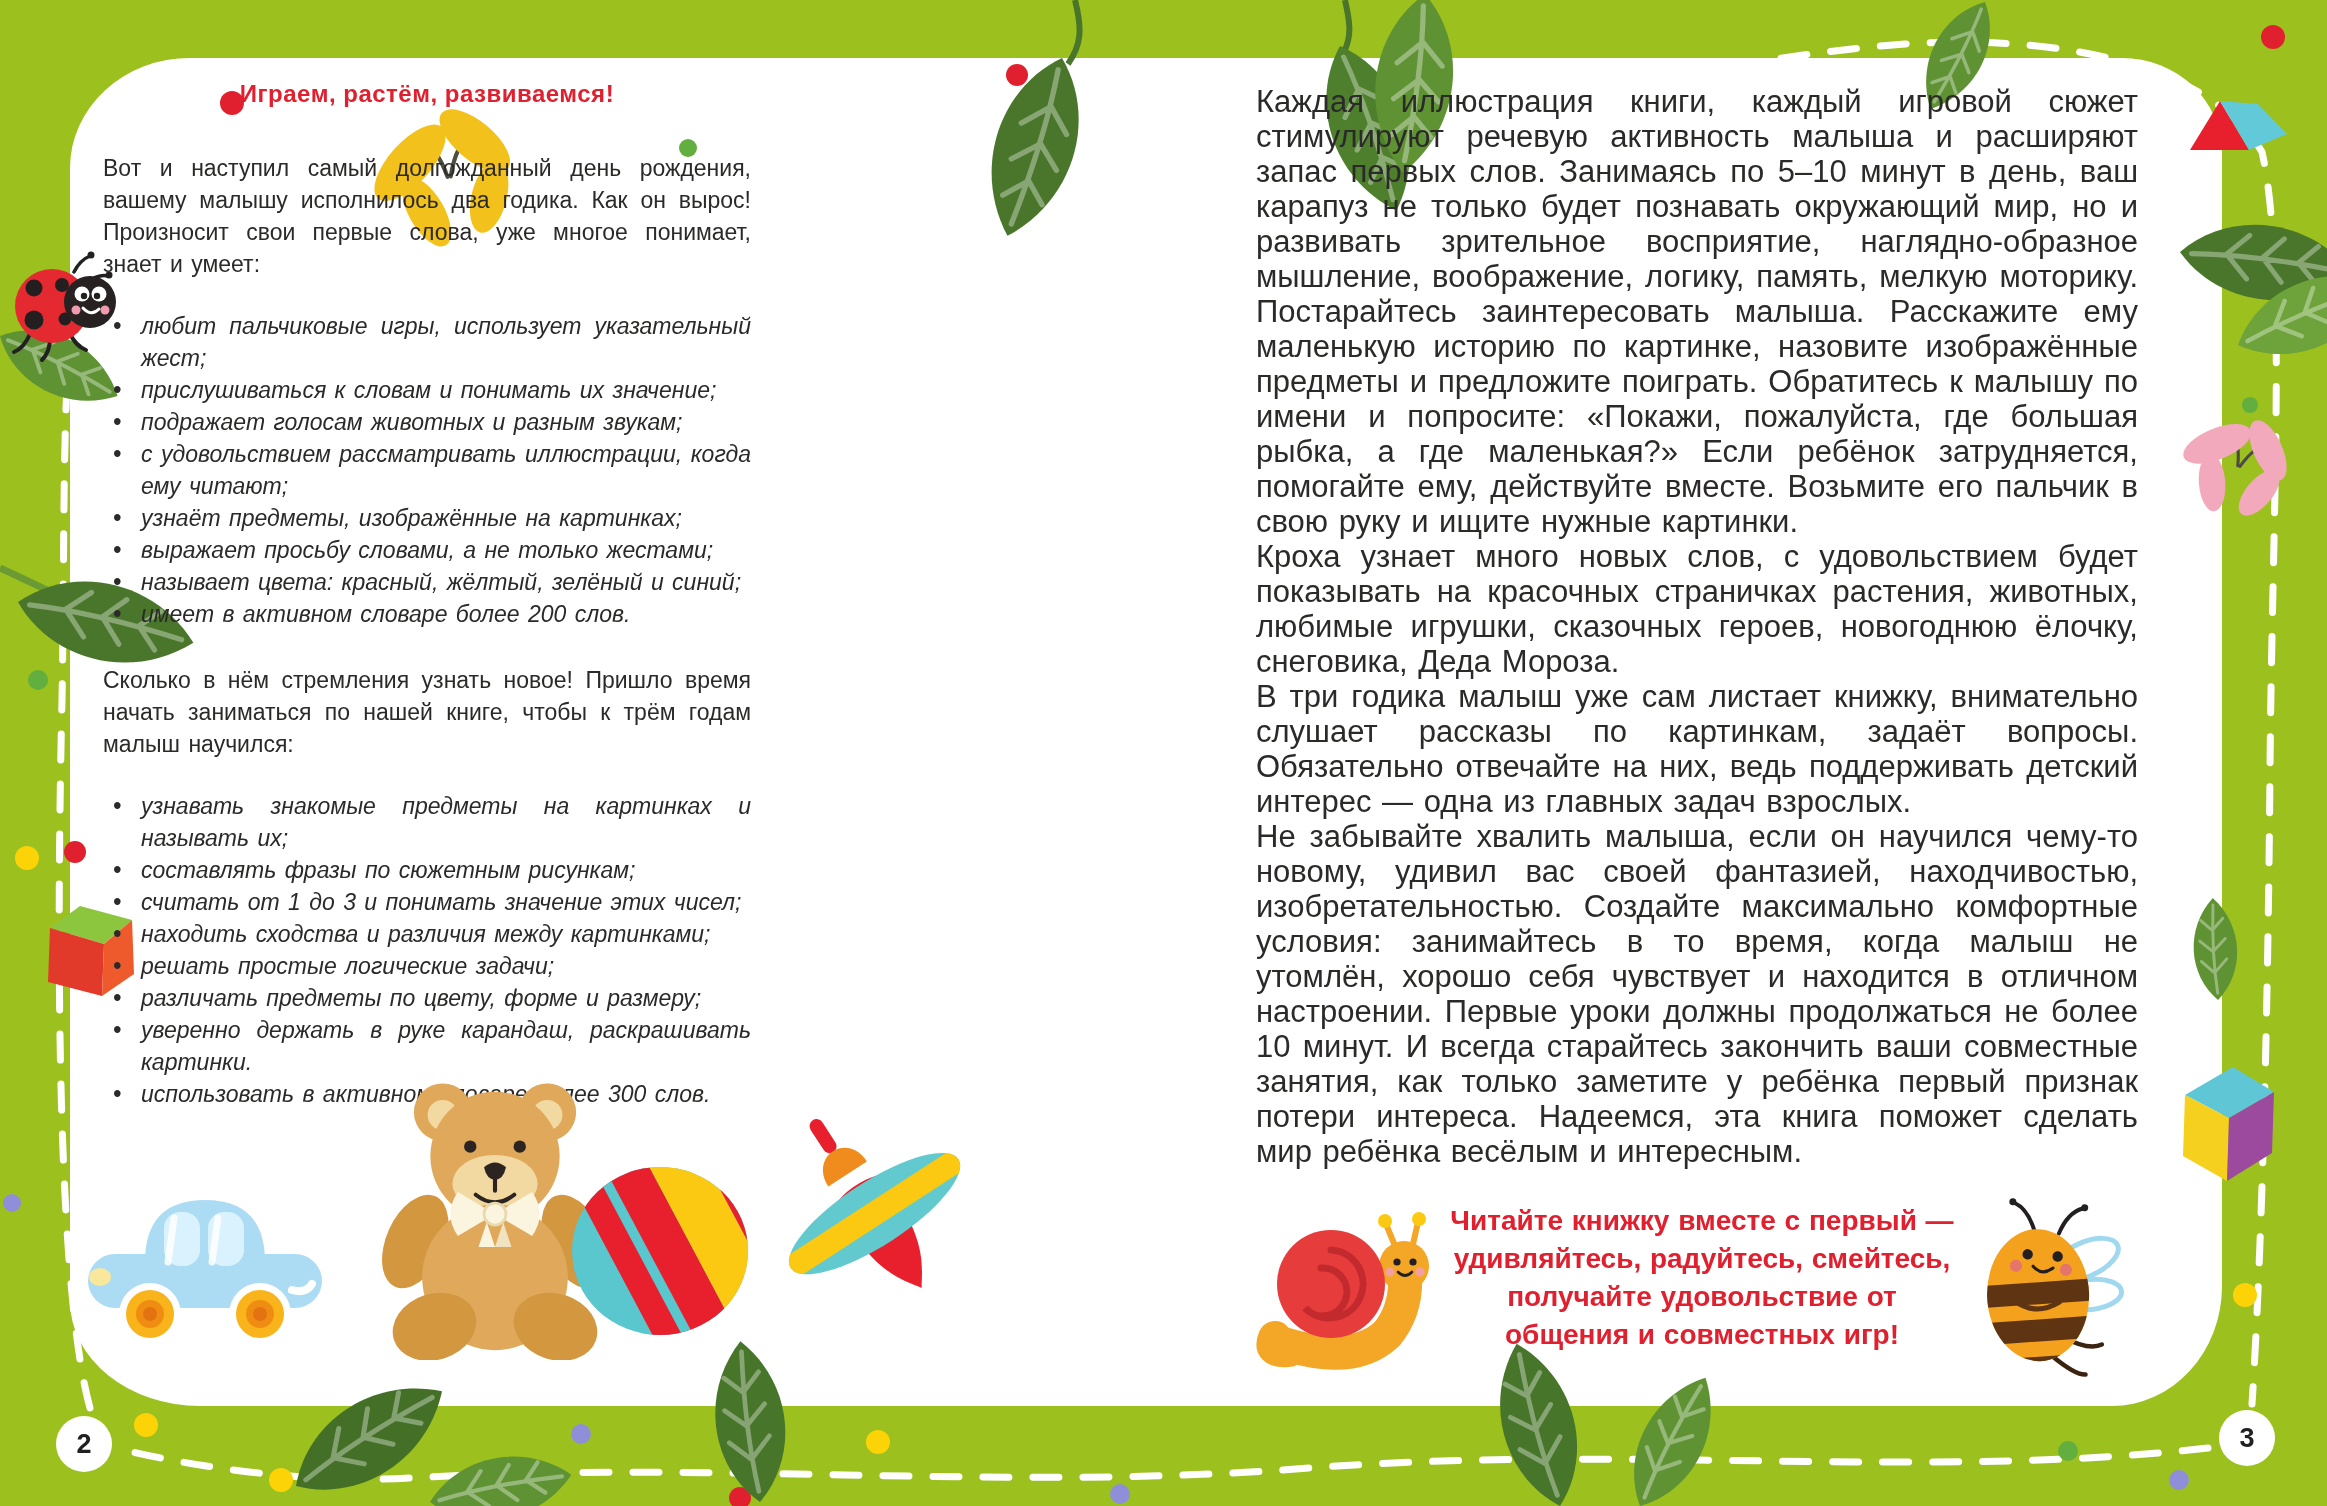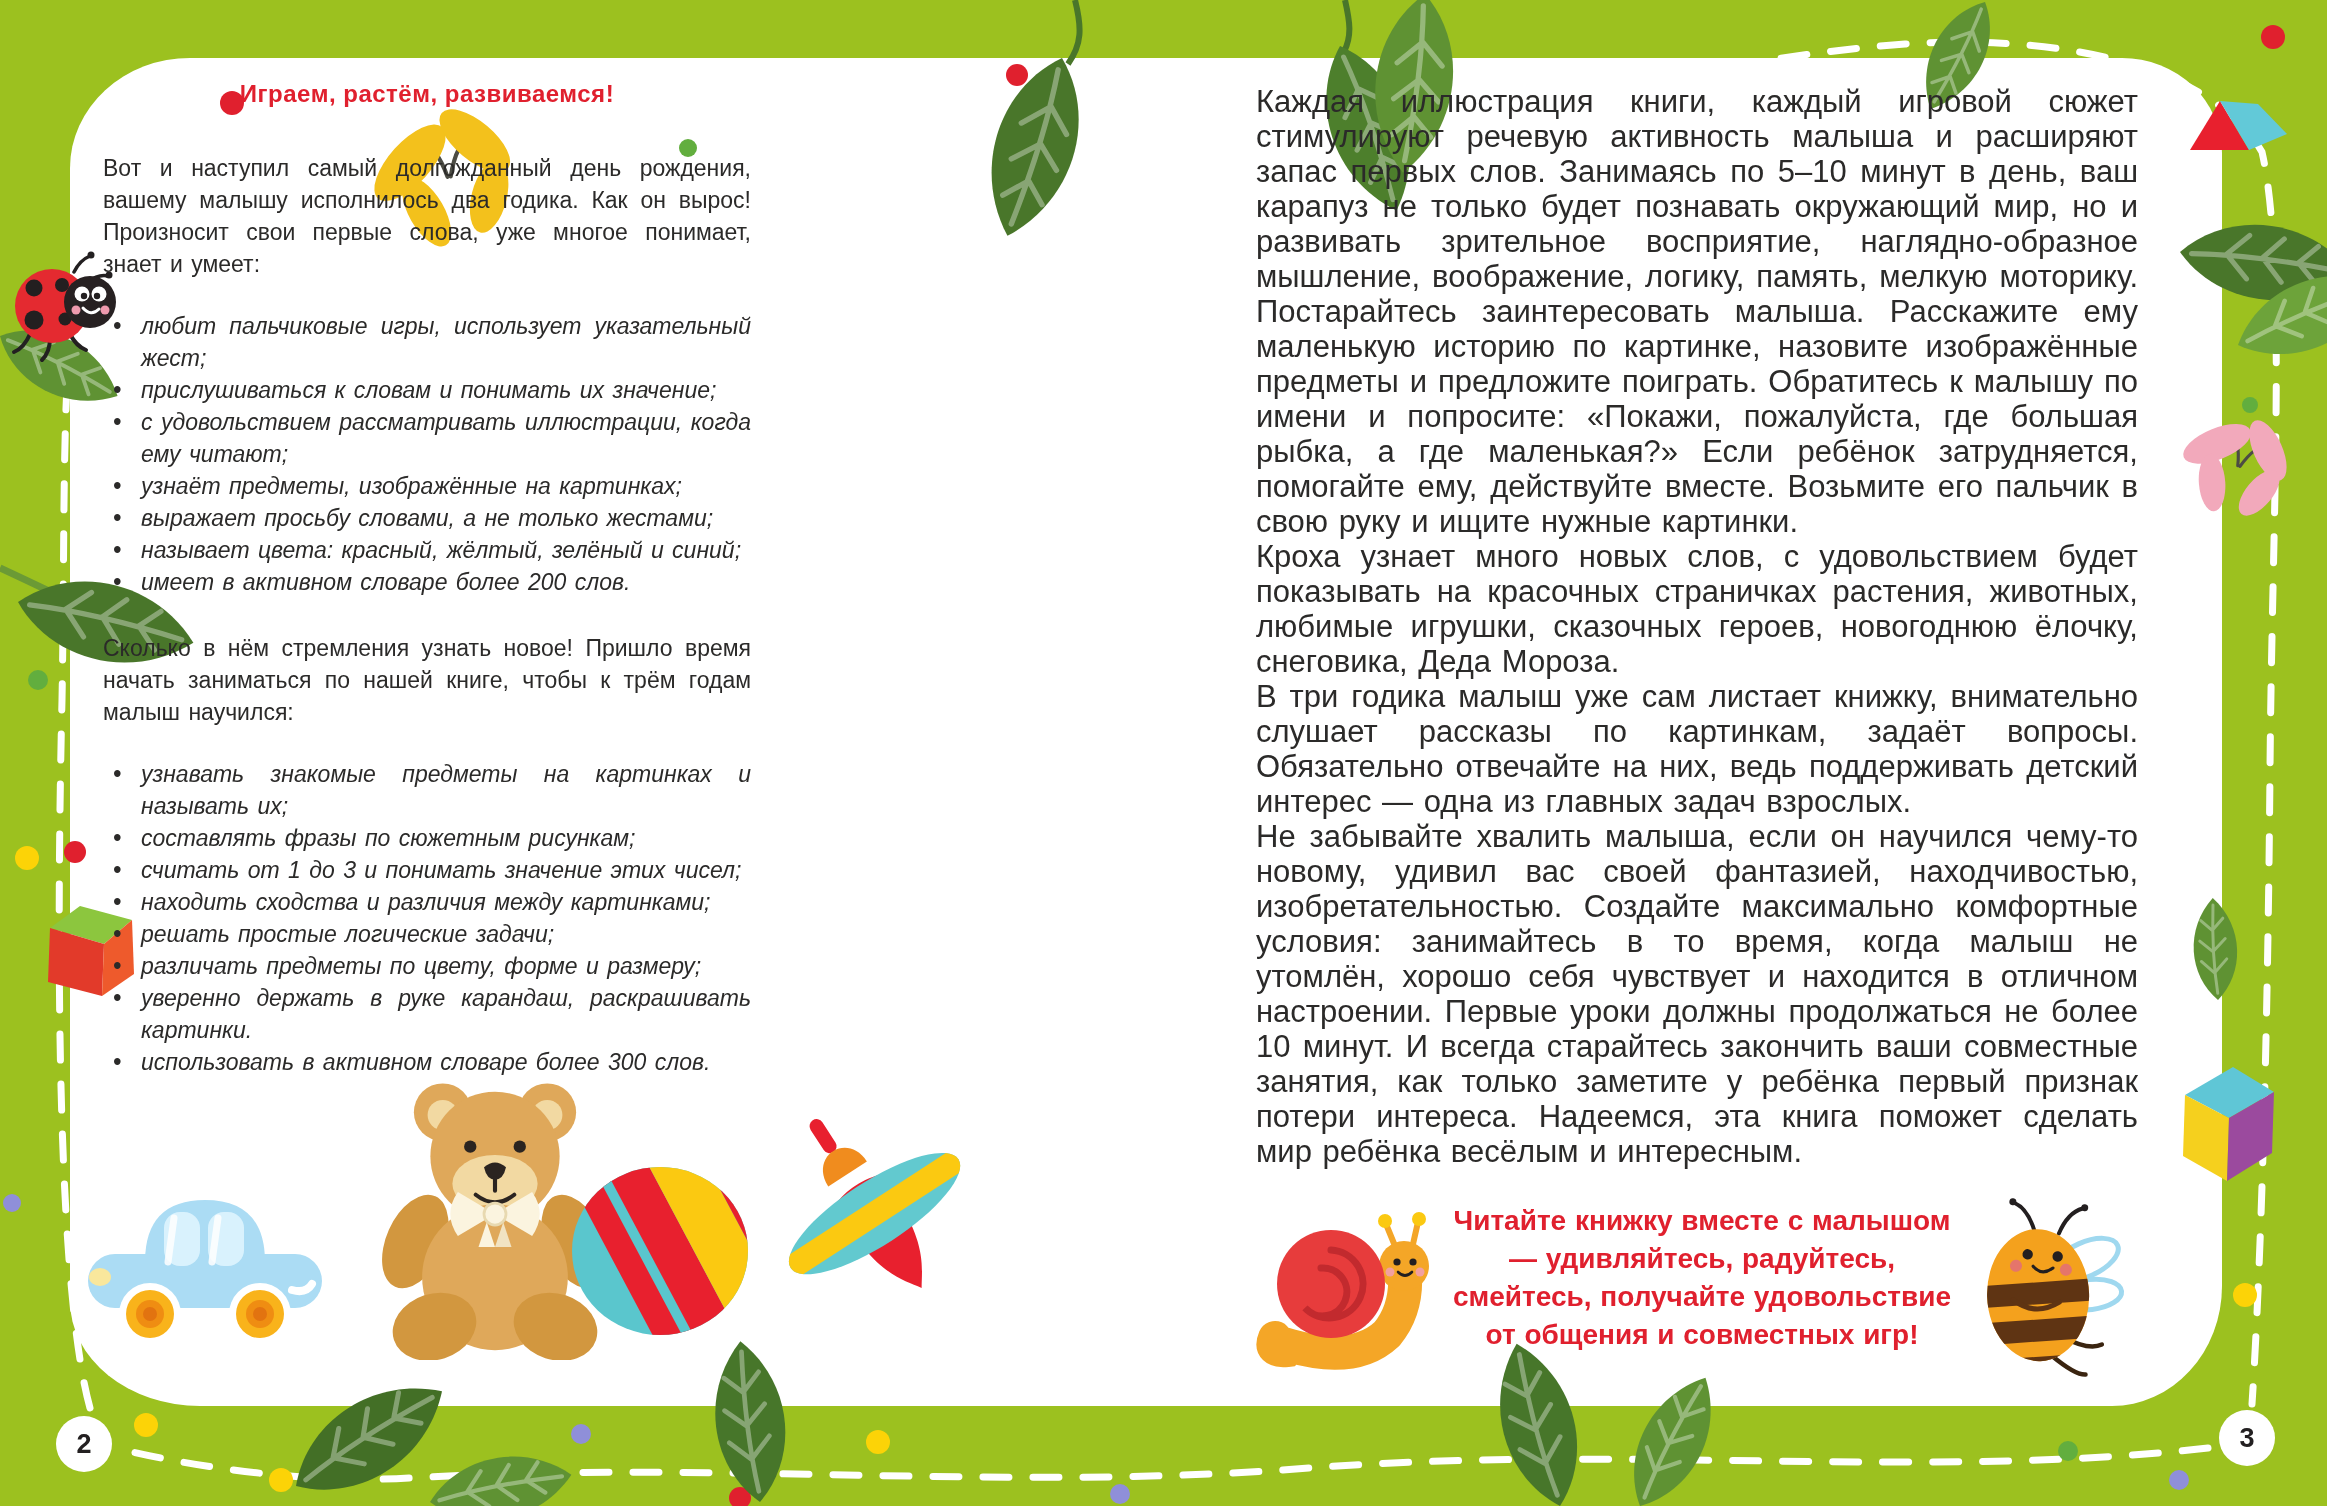--- a/index.html
+++ b/index.html
@@ -161,20 +161,21 @@
       <polygon points="2229,1118 2274,1092 2272,1153 2227,1181" fill="#9b4a9e"></polygon>
     </g>
   </svg>
 
   <div class="left-text">
     <h1 class="page-title">Играем,  растём,  развиваемся!</h1>
     <p>Вот и наступил самый долгожданный день рождения, вашему малышу исполнилось два годика. Как он вырос! Произносит свои первые слова, уже многое понимает, знает и умеет:</p>
     <ul class="skill-list">
         <li>любит пальчиковые игры, использует указательный жест;</li>
         <li>прислушиваться к словам и понимать их значение;</li>
+        <li>подражает голосам животных и разным звукам;</li>
         <li>с удовольствием рассматривать иллюстрации, когда ему читают;</li>
         <li>узнаёт предметы, изображённые на картинках;</li>
         <li>выражает просьбу словами, а не только жестами;</li>
         <li>называет цвета: красный, жёлтый, зелёный и синий;</li>
         <li>имеет в активном словаре более 200 слов.</li>
       </ul>
     <p>Сколько в нём стремления узнать новое! Пришло время начать заниматься по нашей книге, чтобы к трём годам малыш научился:</p>
     <ul class="skill-list">
         <li>узнавать знакомые предметы на картинках и называть их;</li>
         <li>составлять фразы по сюжетным рисункам;</li>
@@ -186,21 +187,21 @@
         <li>использовать в активном словаре более 300 слов.</li>
       </ul>
   </div>
 
   <div class="right-text">
       <p>Каждая иллюстрация книги, каждый игровой сюжет стимулируют речевую активность малыша и расширяют запас первых слов. Занимаясь по 5–10 минут в день, ваш карапуз не только будет познавать окружающий мир, но и развивать зрительное восприятие, наглядно-образное мышление, воображение, логику, память, мелкую моторику. Постарайтесь заинтересовать малыша. Расскажите ему маленькую историю по картинке, назовите изображённые предметы и предложите поиграть. Обратитесь к малышу по имени и попросите: «Покажи, пожалуйста, где большая рыбка, а где маленькая?» Если ребёнок затрудняется, помогайте ему, действуйте вместе. Возьмите его пальчик в свою руку и ищите нужные картинки.</p>
       <p>Кроха узнает много новых слов, с удовольствием будет показывать на красочных страничках растения, животных, любимые игрушки, сказочных героев, новогоднюю ёлочку, снеговика, Деда Мороза.</p>
       <p>В три годика малыш уже сам листает книжку, внимательно слушает рассказы по картинкам, задаёт вопросы. Обязательно отвечайте на них, ведь поддерживать детский интерес — одна из главных задач взрослых.</p>
       <p>Не забывайте хвалить малыша, если он научился чему-то новому, удивил вас своей фантазией, находчивостью, изобретательностью. Создайте максимально комфортные условия: занимайтесь в то время, когда малыш не утомлён, хорошо себя чувствует и находится в отличном настроении. Первые уроки должны продолжаться не более 10 минут. И всегда старайтесь закончить ваши совместные занятия, как только заметите у ребёнка первый признак потери интереса. Надеемся, эта книга поможет сделать мир ребёнка весёлым и интересным.</p>
     </div>
-  <div class="callout">Читайте  книжку  вместе с  малышом  —  удивляйтесь, радуйтесь,  смейтесь,  получайте удовольствие  от  общения и  совместных  игр!</div>
+  <div class="callout">Читайте  книжку  вместе с  первый  —  удивляйтесь, радуйтесь,  смейтесь,  получайте удовольствие  от  общения и  совместных  игр!</div>
 
   <svg class="toy" style="left:80px;top:1182px;" width="250" height="175" viewBox="0 0 250 175">
     <path d="M65,80 Q65,18 125,18 Q185,18 185,80 Z" fill="#abdcf4"></path>
     <rect x="8" y="72" width="234" height="54" rx="27" fill="#abdcf4"></rect>
     <rect x="84" y="30" width="36" height="54" rx="16" fill="#d9f2fd"></rect>
     <rect x="128" y="30" width="36" height="54" rx="16" fill="#d9f2fd"></rect>
     <path d="M94,36 l-6,44" stroke="#ffffff" stroke-width="7" stroke-linecap="round" opacity="0.85"></path>
     <path d="M138,36 l-6,44" stroke="#ffffff" stroke-width="7" stroke-linecap="round" opacity="0.85"></path>
     <ellipse cx="20" cy="95" rx="11" ry="9" fill="#f9e79c"></ellipse>
     <path d="M212,108 q14,4 20,-6" stroke="#ffffff" stroke-width="8" fill="none" stroke-linecap="round"></path>

